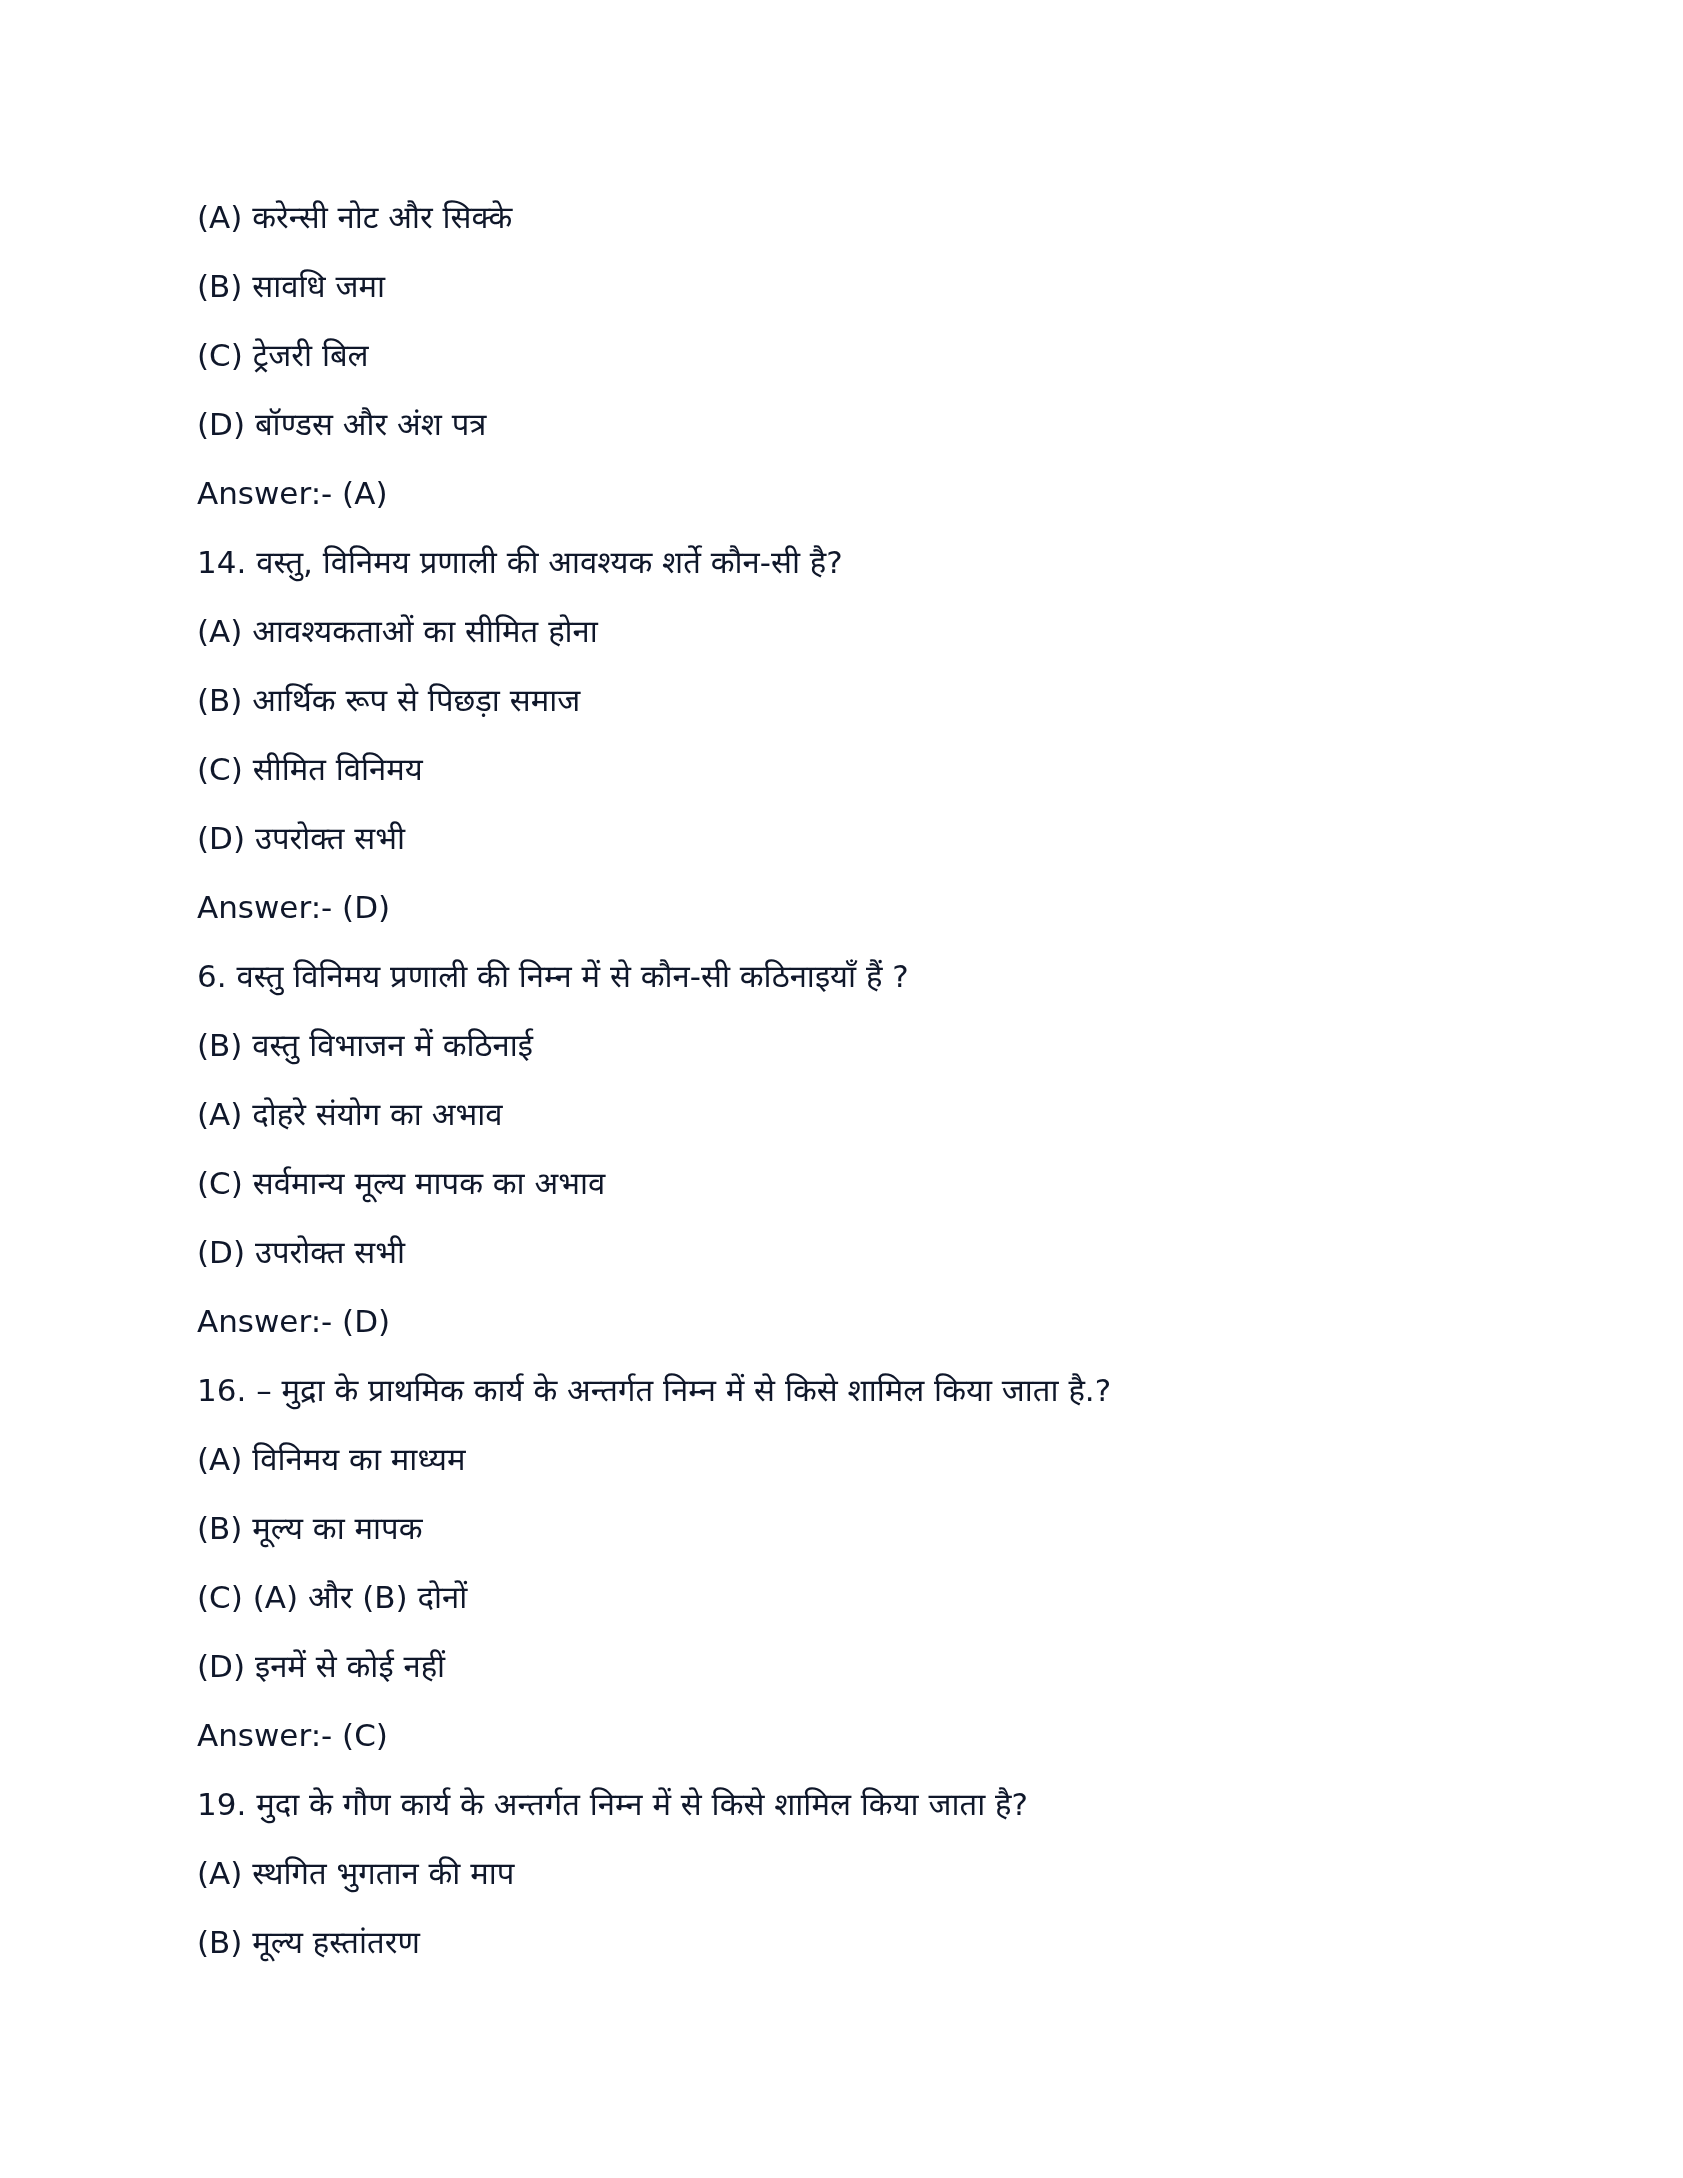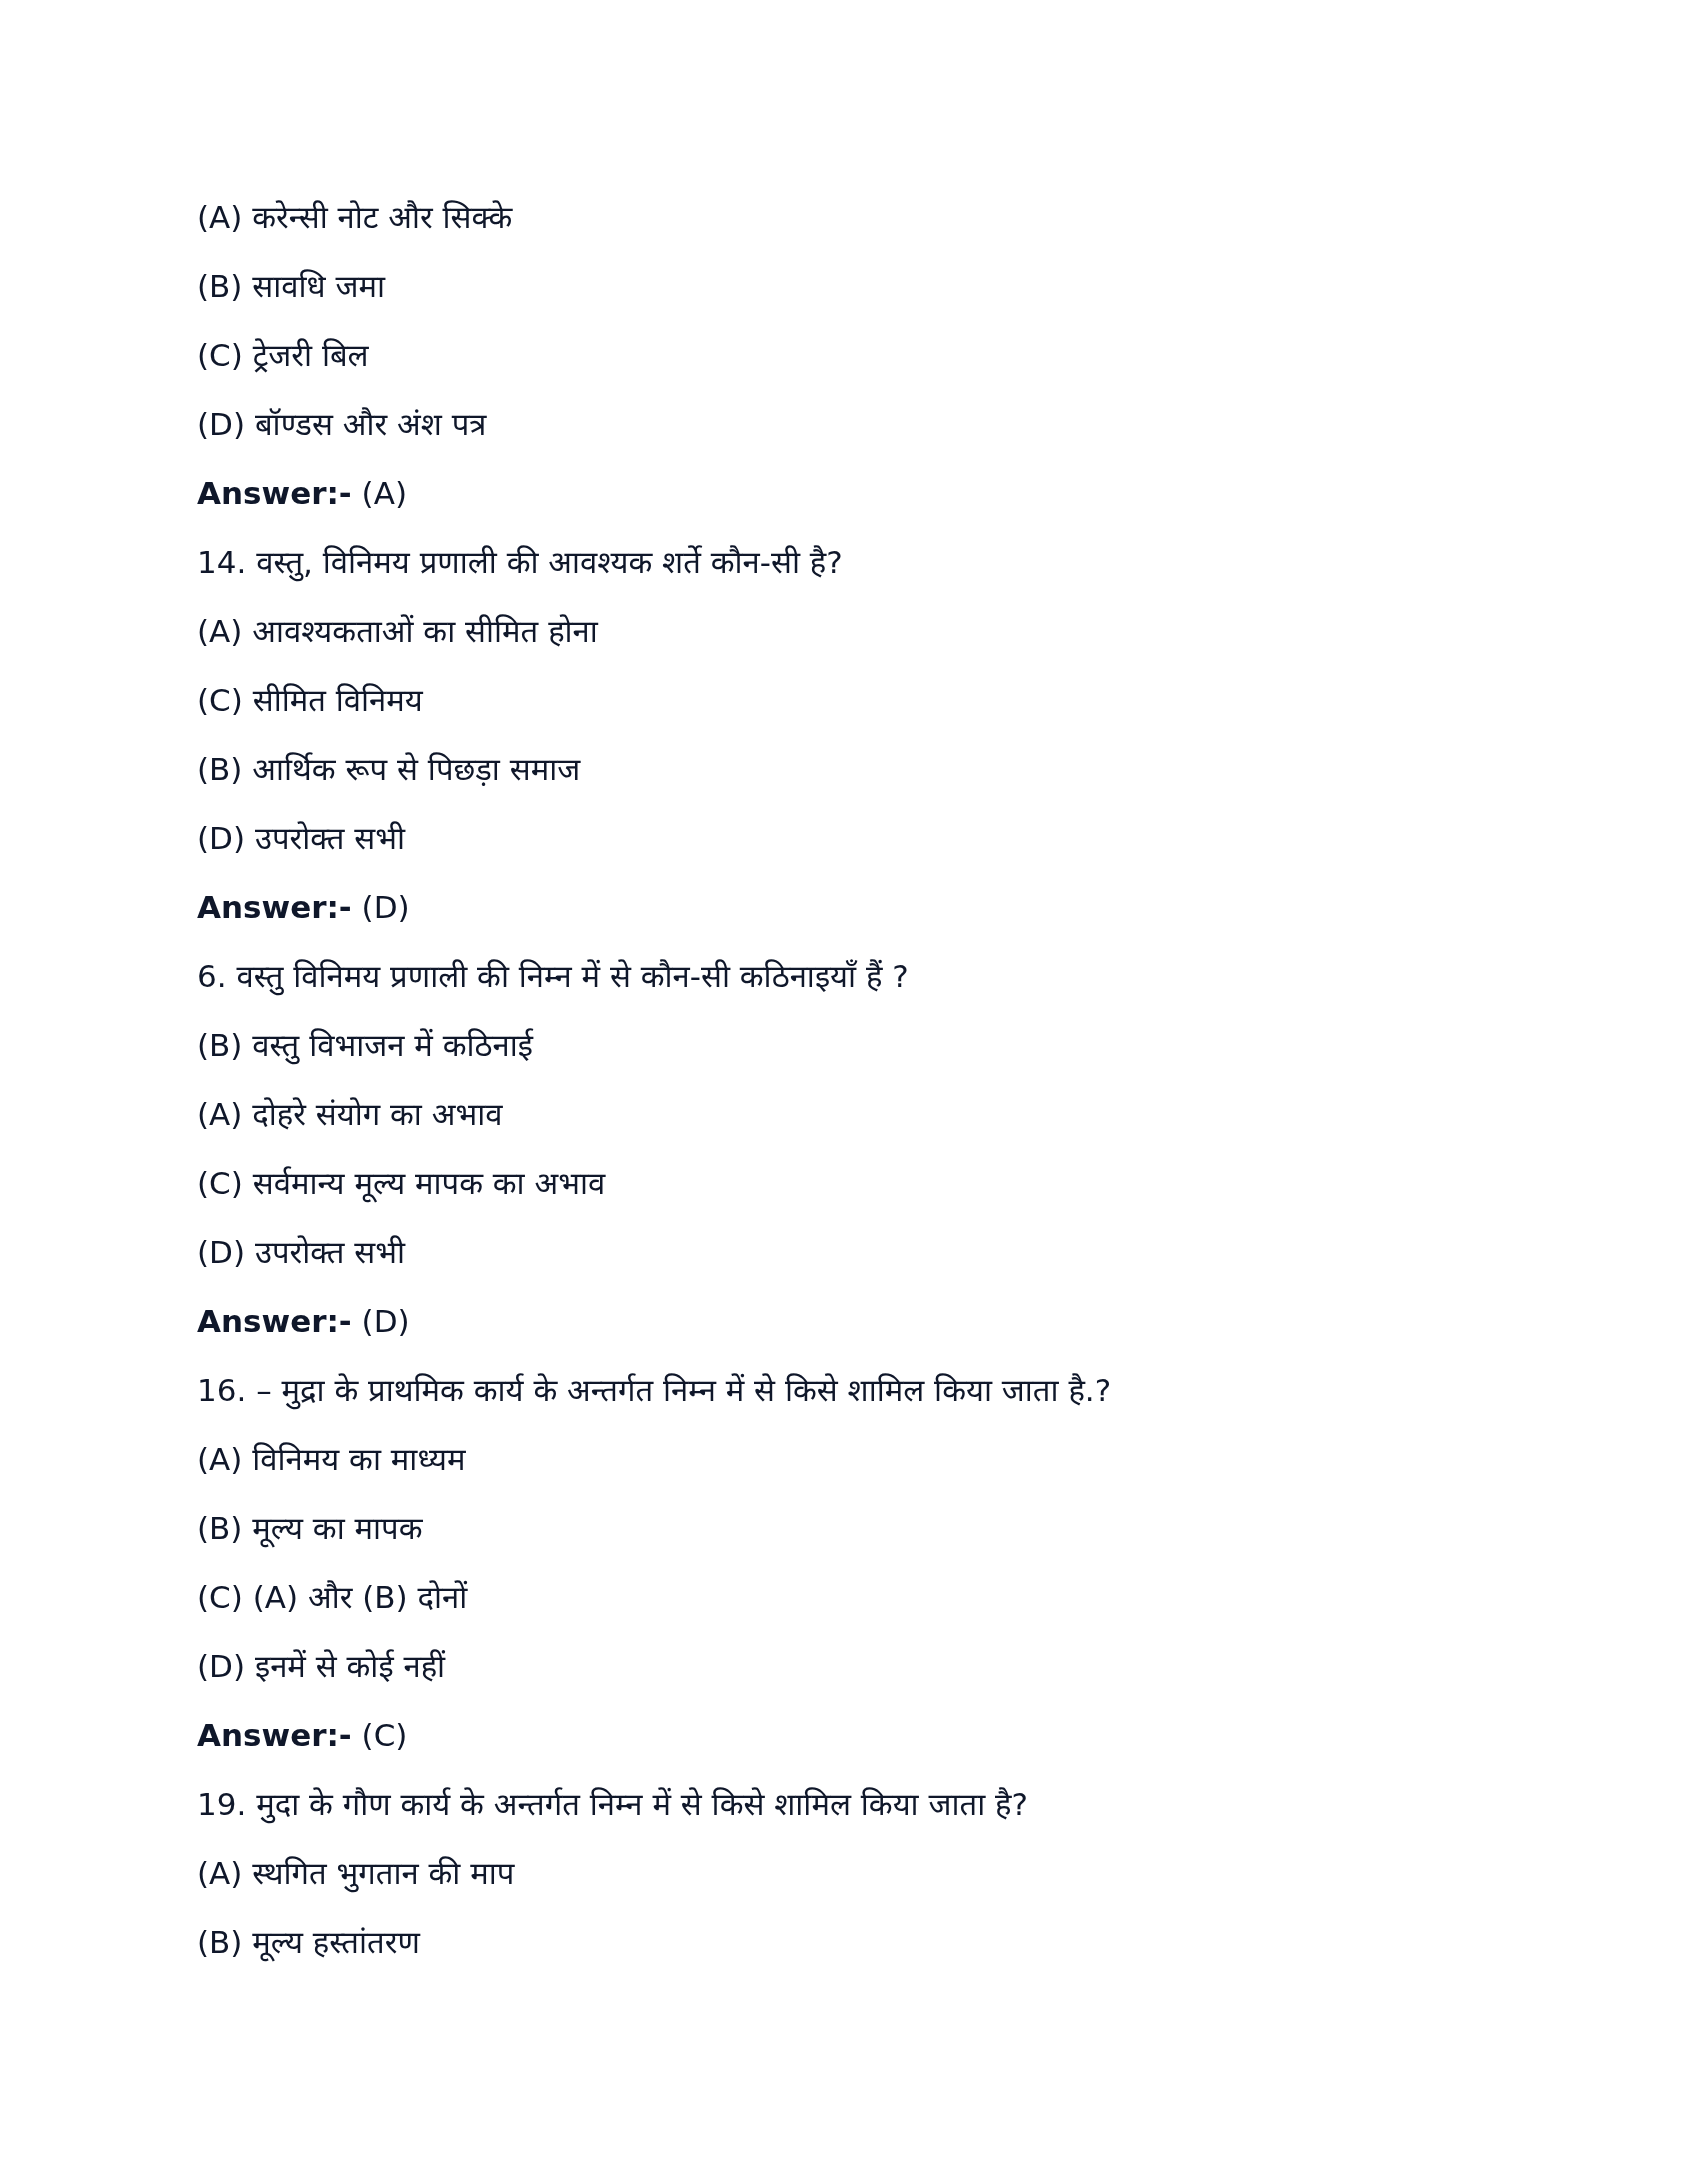--- a/index.html
+++ b/index.html
@@ -6,37 +6,37 @@
   body { width: 1683px; height: 2178px; position: relative; overflow: hidden; }
   .page { position: absolute; left: 197px; top: 183px; right: 99px; }
   .line {
     font-family: "DejaVu Sans", "Liberation Sans", sans-serif;
     font-size: 31px;
     line-height: 69px;
     height: 69px;
     color: #0f172a;
     white-space: nowrap;
   }
-  .answer-label { font-weight: bold; }
+  .answer-label { font-weight: normal; }
 </style>
 </head>
 <body>
 
 <div class="page">
 
   <div class="line">(A) करेन्सी नोट और सिक्के</div>
   <div class="line">(B) सावधि जमा</div>
   <div class="line">(C) ट्रेजरी बिल</div>
   <div class="line">(D) बॉण्डस और अंश पत्र</div>
   <div class="line"><span class="answer-label">Answer:-</span><span> (A)</span></div>
 
   <div class="line">14. वस्तु, विनिमय प्रणाली की आवश्यक शर्ते कौन-सी है?</div>
   <div class="line">(A) आवश्यकताओं का सीमित होना</div>
+  <div class="line">(B) आर्थिक रूप से पिछड़ा समाज</div>
   <div class="line">(C) सीमित विनिमय</div>
-  <div class="line">(B) आर्थिक रूप से पिछड़ा समाज</div>
   <div class="line">(D) उपरोक्त सभी</div>
   <div class="line"><span class="answer-label">Answer:-</span><span> (D)</span></div>
 
   <div class="line">6. वस्तु विनिमय प्रणाली की निम्न में से कौन-सी कठिनाइयाँ हैं ?</div>
   <div class="line">(B) वस्तु विभाजन में कठिनाई</div>
   <div class="line">(A) दोहरे संयोग का अभाव</div>
   <div class="line">(C) सर्वमान्य मूल्य मापक का अभाव</div>
   <div class="line">(D) उपरोक्त सभी</div>
   <div class="line"><span class="answer-label">Answer:-</span><span> (D)</span></div>
 

